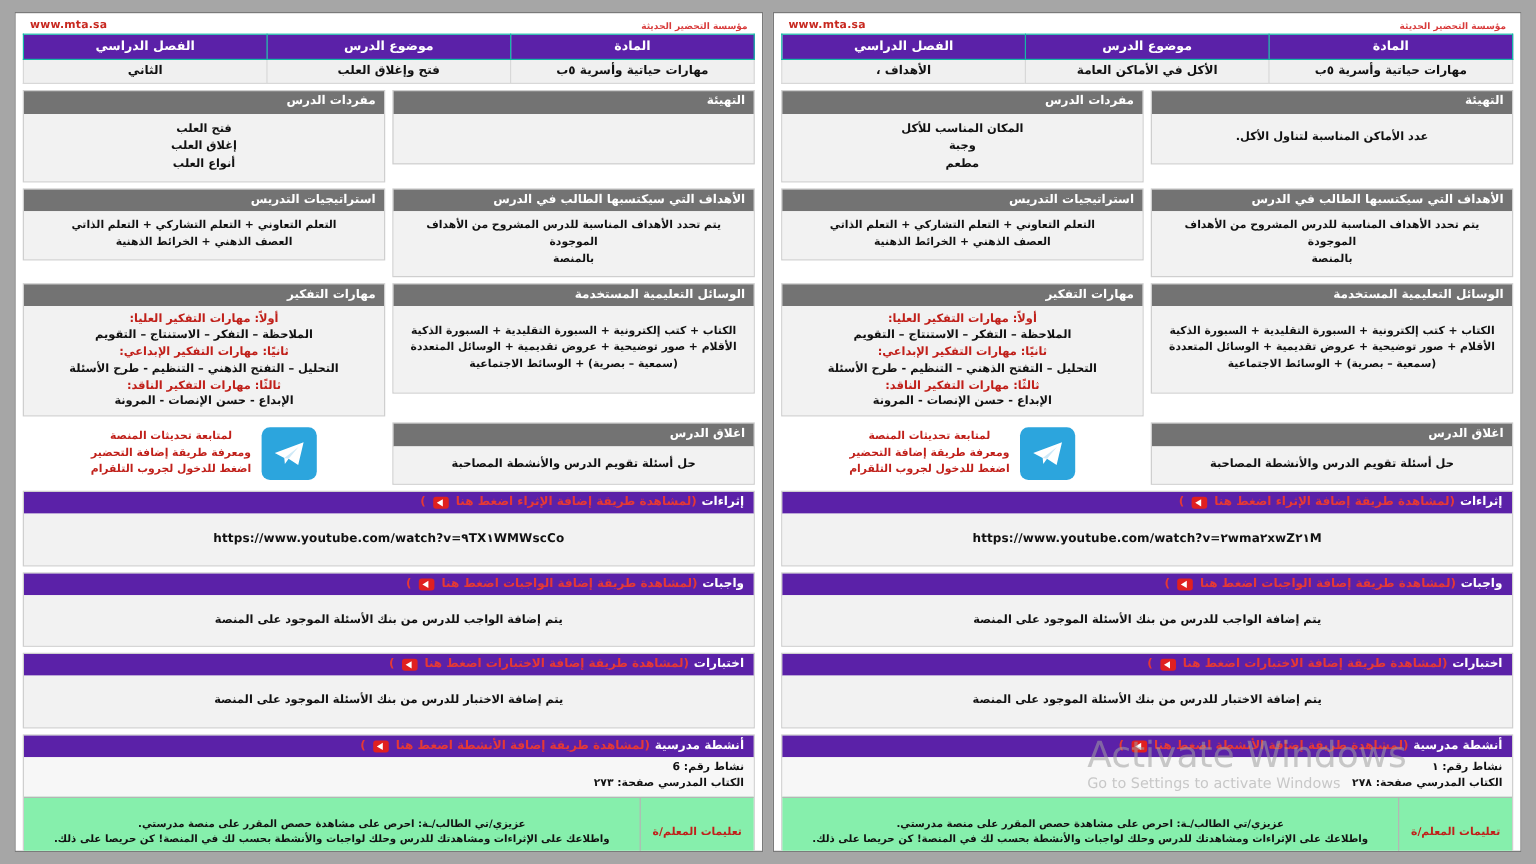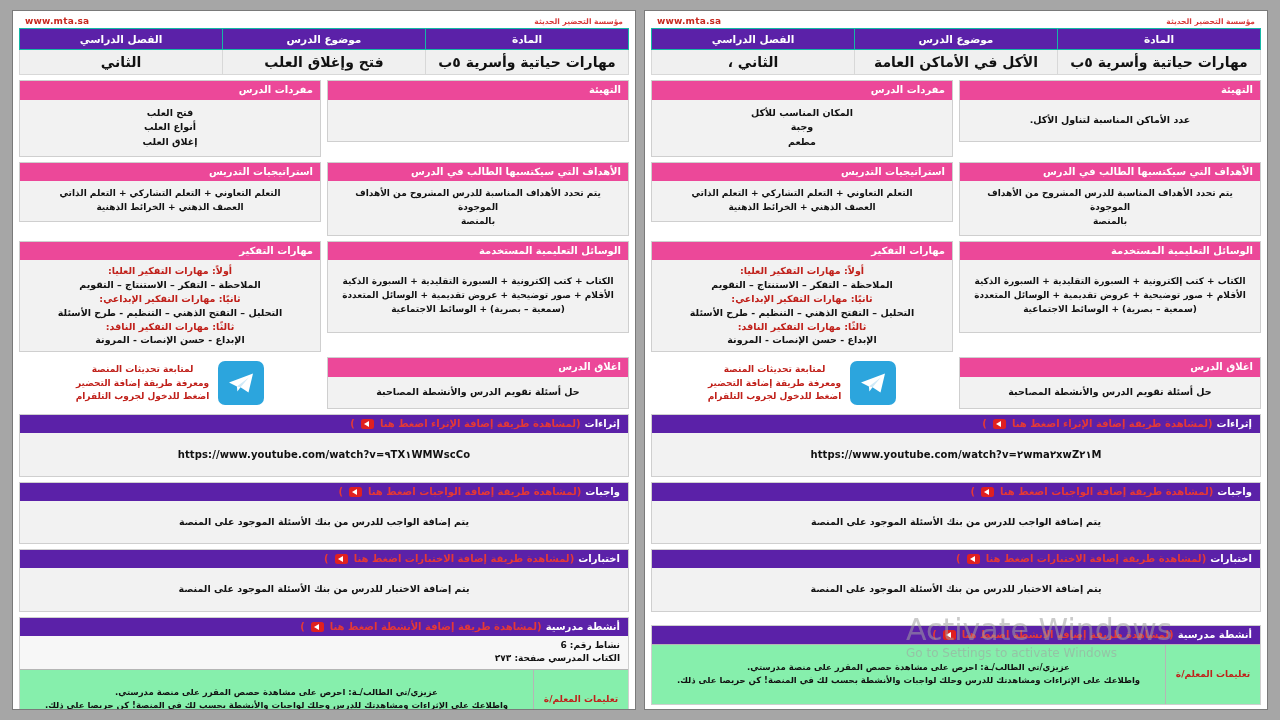--- a/index.html
+++ b/index.html
@@ -49,40 +49,40 @@
   }
   table.info th{
     background:#5b21a8;color:#ffffff;
     font-size:10.5px;font-weight:700;
     border:1px solid #14b8a6;
     padding:4px 2px;
     text-align:center;
   }
   table.info td{
     background:#f0f0f0;color:#111;
-    font-size:14px;font-weight:700;
+    font-size:10px;font-weight:700;
     border:1px solid #d8d8d8;
     padding:4px 2px;
     text-align:center;
   }
   
   .row2{
     display:flex;flex-direction:row;gap:6px;
     direction:rtl;
     margin-bottom:5px;
   }
   .col{flex:1 1 50%;display:flex;flex-direction:column;}
   .box{
     border:1px solid #cfcfcf;
     display:flex;flex-direction:column;
     background:#f2f2f2;
     box-sizing:border-box;
   }
   .box-hd{
-    background:#ec4899;color:#ffffff;
+    background:#737373;color:#ffffff;
     font-size:10px;font-weight:700;
     padding:3px 7px;
     text-align:right;
     direction:rtl;
     line-height:1.25;
   }
   .box-bd{
     background:#f2f2f2;
     color:#111;
     font-size:9.5px;font-weight:700;
@@ -221,21 +221,21 @@
       <table class="info">
         <tbody>
             <tr>
           <th>المادة</th>
           <th>موضوع الدرس</th>
           <th>الفصل الدراسي</th>
         </tr>
         <tr>
           <td>مهارات حياتية وأسرية ٥ب</td>
           <td>الأكل في الأماكن العامة</td>
-          <td>الثاني ،</td>
+          <td>الأهداف ،</td>
         </tr>
       </tbody>
         </table>
 
       <div class="row2">
         <div class="col">
           <div class="box" style="min-height:62px">
             <div class="box-hd">التهيئة</div>
             <div class="box-bd">عدد الأماكن المناسبة لتناول الأكل.</div>
           </div>
@@ -362,20 +362,24 @@
       <div class="spacer"></div>
 
       <div class="sec" style="margin-bottom:0">
         <div class="sec-hd">
           <span class="t-main">أنشطة مدرسية</span>
           <span class="t-red">(لمشاهدة طريقة إضافة الأنشطة اضغط هنا</span>
           <span class="yt">
               <i></i>
             </span>
           <span class="t-red">)</span>
+        </div>
+        <div class="act">
+          <span>نشاط رقم: ١</span>
+          <span>الكتاب المدرسي صفحة: ٢٧٨</span>
         </div>
         <div class="note">
           <div class="note-lbl">تعليمات المعلم/ة</div>
           <div class="note-bd">
             <span>عزيزي/تي الطالب/ـة: احرص على مشاهدة حصص المقرر على منصة مدرستي.</span><br>
             <span>واطلاعك على الإثراءات ومشاهدتك للدرس وحلك لواجبات والأنشطة بحسب لك في المنصة! كن حريصا على ذلك.</span>
           </div>
         </div>
       </div>
 
@@ -412,22 +416,22 @@
         <div class="col">
           <div class="box" style="min-height:62px">
             <div class="box-hd">التهيئة</div>
           </div>
         </div>
         <div class="col">
           <div class="box" style="min-height:62px">
             <div class="box-hd">مفردات الدرس</div>
             <div class="box-bd">
               <span class="ln">فتح العلب</span>
+              <span class="ln">إغلاق العلب</span>
               <span class="ln">أنواع العلب</span>
-              <span class="ln">إغلاق العلب</span>
             </div>
           </div>
         </div>
       </div>
 
       <div class="row2">
         <div class="col">
           <div class="box">
             <div class="box-hd">الأهداف التي سيكتسبها الطالب في الدرس</div>
             <div class="box-bd small">

